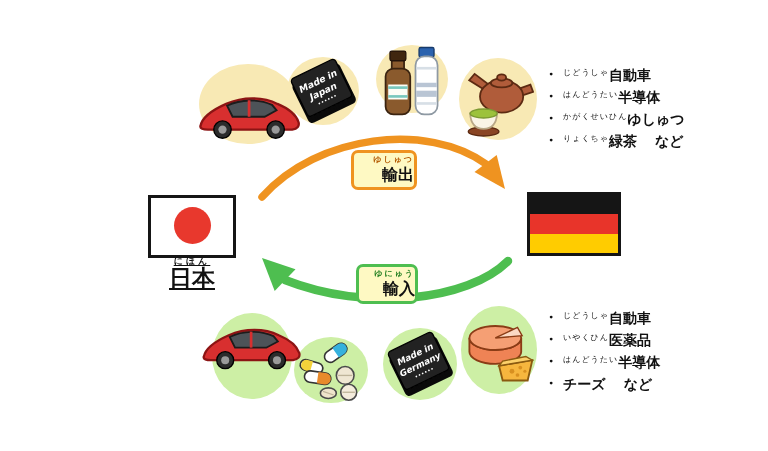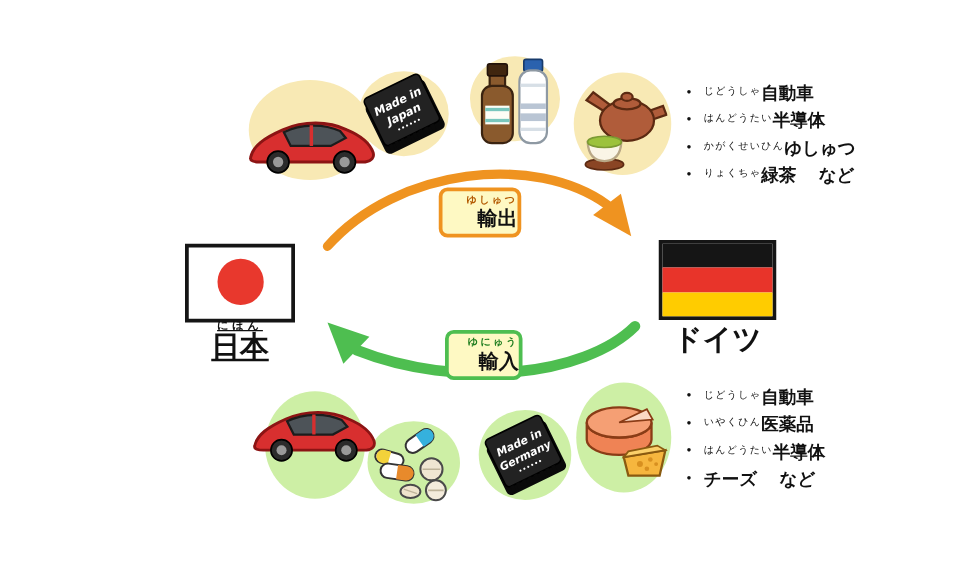--- a/index.html
+++ b/index.html
@@ -175,23 +175,20 @@
   <div class="country-label" style="left:138px;top:256px;width:108px;text-decoration:underline;">
     <span class="country-furi">にほん</span>
     <span class="country-main">日本</span>
   </div>
 
   <div class="flag" style="left:527px;top:192px;width:94px;height:64px;">
     <div class="flag-de-stripe" style="background:#151515;"></div>
     <div class="flag-de-stripe" style="background:#E8342A;"></div>
     <div class="flag-de-stripe" style="background:#FFCC00;"></div>
   </div>
-  <div class="country-label" style="left:520px;top:260px;width:108px;">
-    <span class="country-main">ドイツ</span>
-  </div>
 
   <div class="bubble import" style="left:212px;top:313px;width:80px;height:86px;"></div>
   <div class="bubble import" style="left:294px;top:337px;width:74px;height:66px;"></div>
   <div class="bubble import" style="left:383px;top:328px;width:74px;height:72px;"></div>
   <div class="bubble import" style="left:461px;top:306px;width:76px;height:88px;"></div>
 
   <svg class="abs" style="left:198px;top:320px;" width="108" height="50" viewBox="0 0 120 56">
     <path d="M6 41 C8 31 18 24 34 17 C52 9 74 9 90 17 C102 22 110 28 113 37 C114 41 112 44 106 45 L14 45 C9 45 5 44 6 41 Z" fill="#D82F2F" stroke="#8C1414" stroke-width="2.5"></path>
     <path d="M35 19 C50 11.5 70 11.5 84 18 L89 24 L76 31 L41 31 Z" fill="#4D5358" stroke="#1C1C1C" stroke-width="2"></path>
     <line x1="59" y1="13" x2="59" y2="31" stroke="#D82F2F" stroke-width="3"></line>

